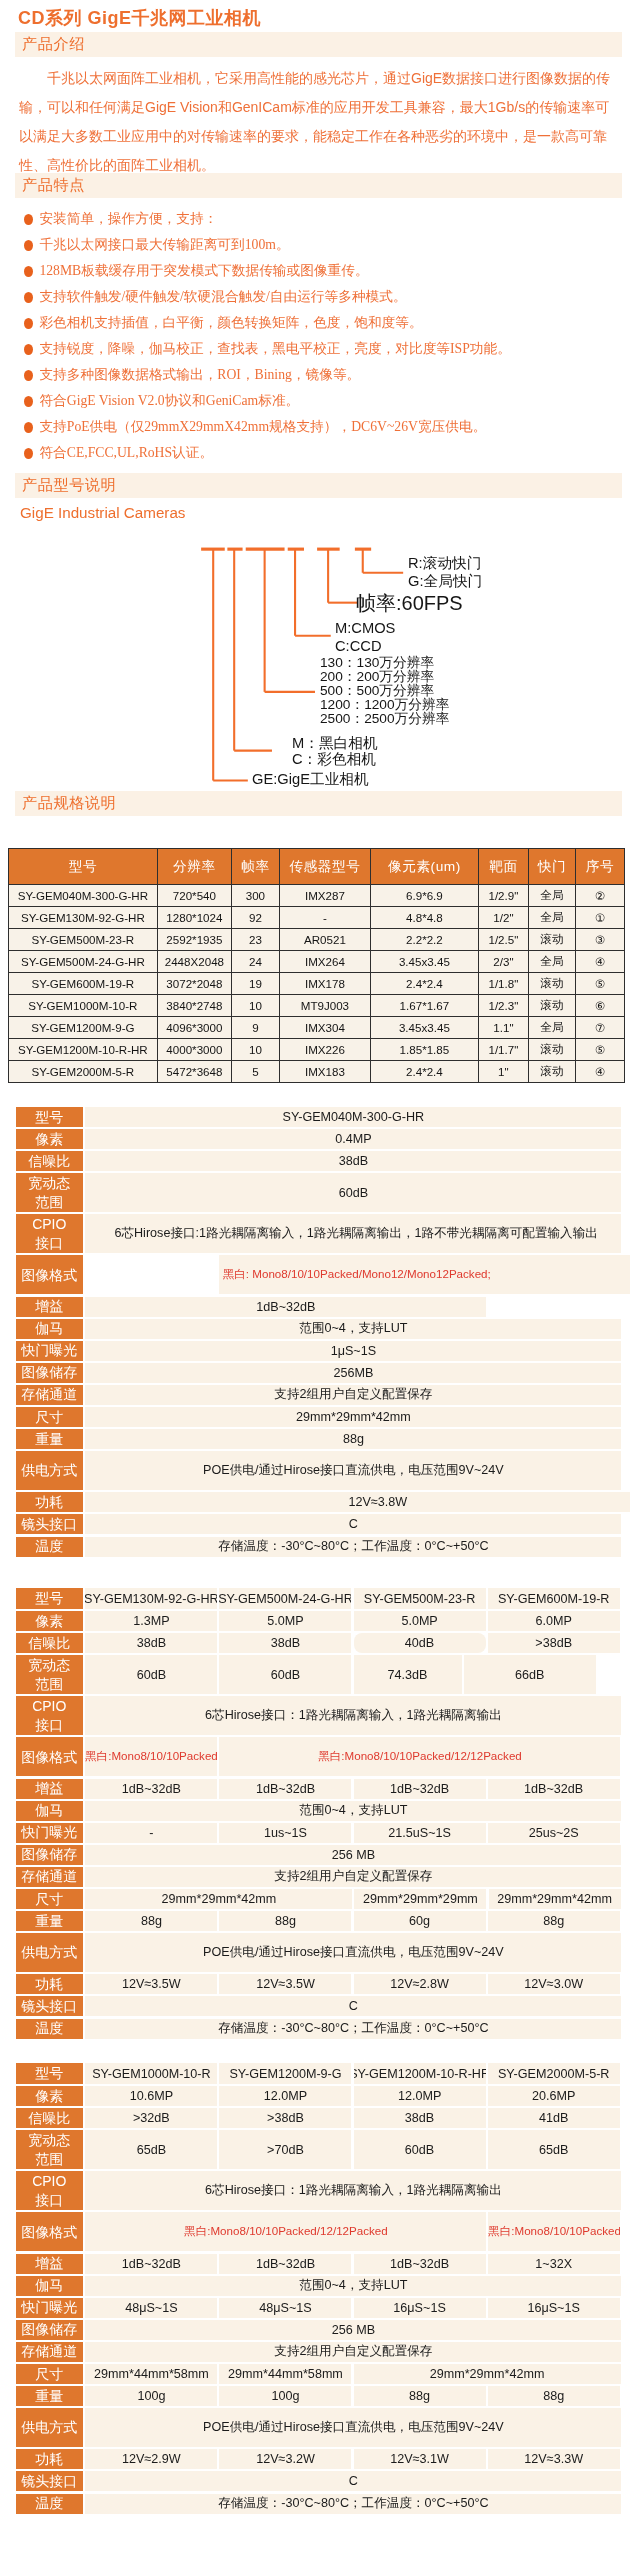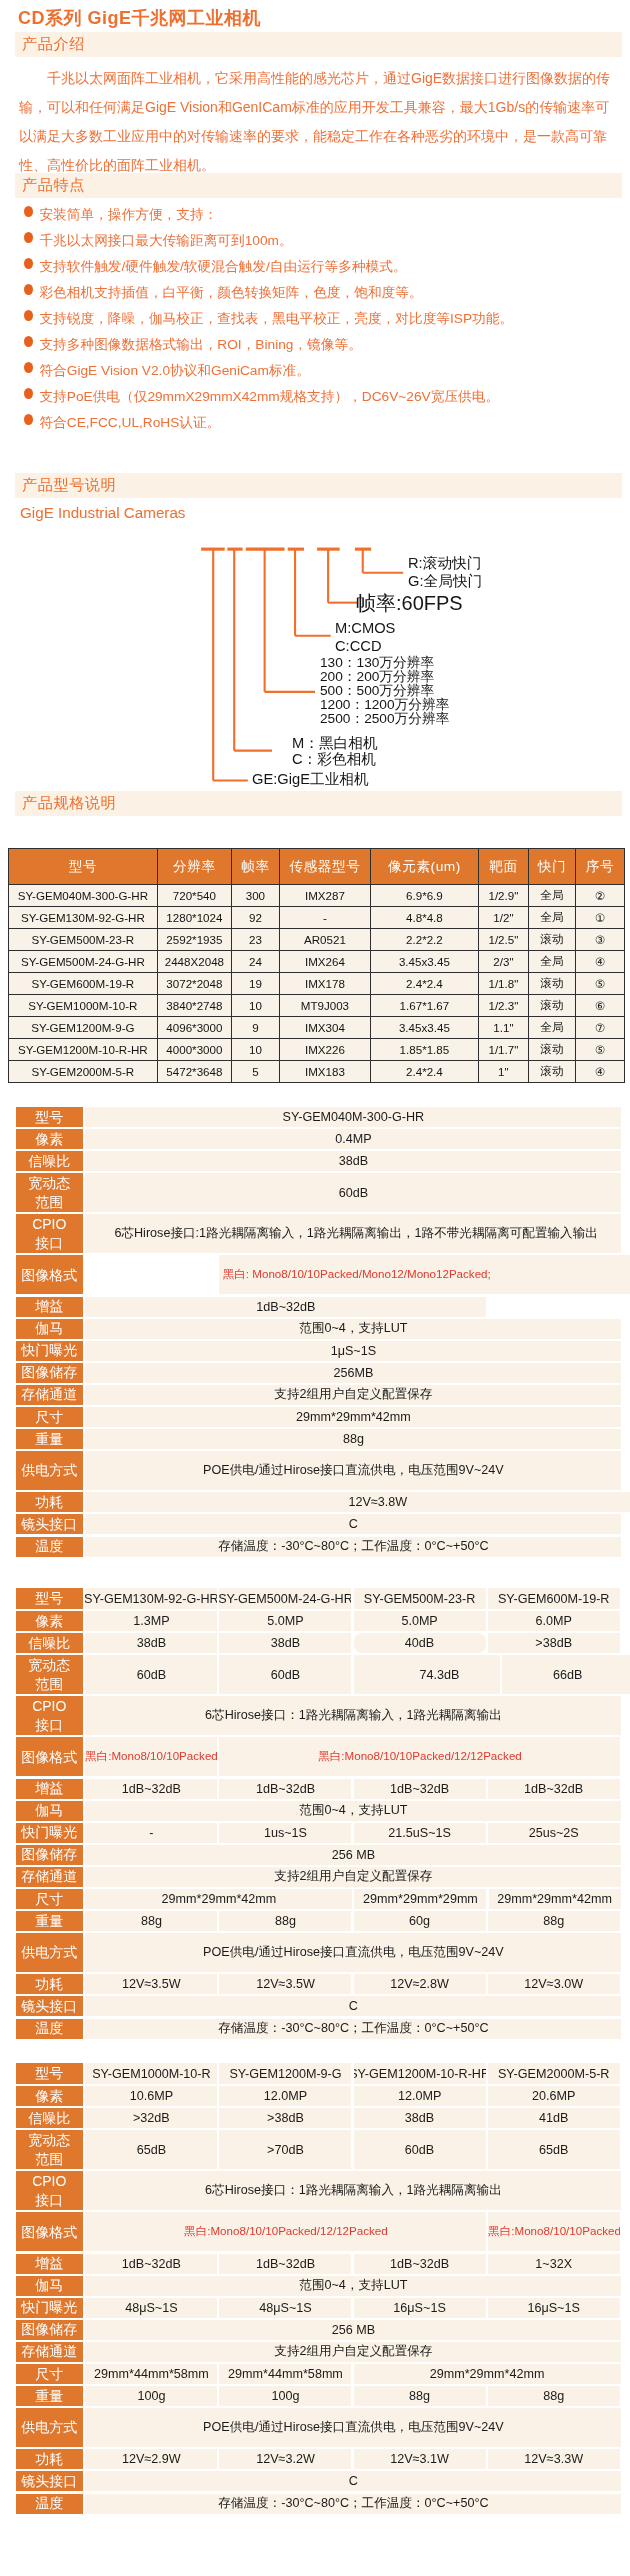--- a/index.html
+++ b/index.html
@@ -11,21 +11,21 @@
   .abs{position:absolute;}
   
   .page-title{left:18px;top:6.3px;font-size:18px;font-weight:600;color:#EE6F2E;letter-spacing:0.5px;}
   .section-bar{left:14.7px;width:607px;height:25px;background:#FBF1E5;display:flex;align-items:center;}
   .section-bar span{font-size:15.2px;color:#EE6F2E;margin-left:7.4px;letter-spacing:0.5px;}
   .bar-intro{top:31.5px;} .bar-features{top:173px;} .bar-model{top:473px;} .bar-specs{top:791px;}
   
   .intro-text{left:19px;top:64px;width:594px;font-size:14px;line-height:29px;color:#EF7038;text-indent:2em;}
   
   .feature-list{left:23.6px;top:206px;width:594px;list-style:none;margin:0;padding:0;}
-  .feature-list li{height:26px;display:flex;}
+  .feature-list li{height:26px;display:flex;align-items:center;font-family:Liberation Serif, serif;}
   .bullet{width:9px;height:11px;border-radius:50%;background:#E8611C;flex:0 0 auto;margin-right:6.8px;}
   .feature-text{font-size:13.7px;color:#EF7038;white-space:nowrap;}
   
   .diagram{left:0;top:525px;width:630px;height:265px;}
   .subtitle{left:20px;top:504px;font-size:15.2px;color:#EE6F2E;}
   .model-name{left:155px;top:525px;font-size:22px;font-weight:bold;color:#111;letter-spacing:0.5px;font-family:"DejaVu Sans","Liberation Sans",sans-serif;}
   .legend-group{position:absolute;color:#161616;}
   .lg-0{left:408px;top:29px;font-size:14.7px;line-height:18px;}
   .lg-1{left:356px;top:70px;font-size:20px;line-height:17px;}
   .lg-2{left:335px;top:94px;font-size:14.7px;line-height:18px;}
@@ -71,20 +71,24 @@
     <li>
       <span class="bullet"></span>
       <span class="feature-text">安装简单，操作方便，支持：</span>
     </li>
     <li>
       <span class="bullet"></span>
       <span class="feature-text">千兆以太网接口最大传输距离可到100m。</span>
     </li>
     <li>
       <span class="bullet"></span>
+      <span class="feature-text">128MB板载缓存用于突发模式下数据传输或图像重传。</span>
+    </li>
+    <li>
+      <span class="bullet"></span>
       <span class="feature-text">支持软件触发/硬件触发/软硬混合触发/自由运行等多种模式。</span>
     </li>
     <li>
       <span class="bullet"></span>
       <span class="feature-text">彩色相机支持插值，白平衡，颜色转换矩阵，色度，饱和度等。</span>
     </li>
     <li>
       <span class="bullet"></span>
       <span class="feature-text">支持锐度，降噪，伽马校正，查找表，黑电平校正，亮度，对比度等ISP功能。</span>
     </li>
@@ -421,21 +425,21 @@
         <div class="dt-cell" style="width: 132px; border-radius: 8px;">40dB</div>
         <div class="dt-cell" style="width: 132px;">&gt;38dB</div>
       </div>
     </div>
     <div class="dt-row" style="height: 39px;">
       <div class="dt-label">宽动态
 范围</div>
       <div class="dt-vals">
         <div class="dt-cell" style="width: 132px;">60dB</div>
         <div class="dt-cell" style="width: 132px;">60dB</div>
-        <div class="dt-cell" style="width: 120px; padding-left: 26px;">74.3dB</div>
+        <div class="dt-cell" style="width: 108px;">74.3dB</div>
         <div class="dt-cell" style="width: 132px;">66dB</div>
       </div>
     </div>
     <div class="dt-row" style="height: 39px;">
       <div class="dt-label">CPIO
 接口</div>
       <div class="dt-vals">
         <div class="dt-cell" style="width: 536px;">6芯Hirose接口：1路光耦隔离输入，1路光耦隔离输出</div>
       </div>
     </div>

